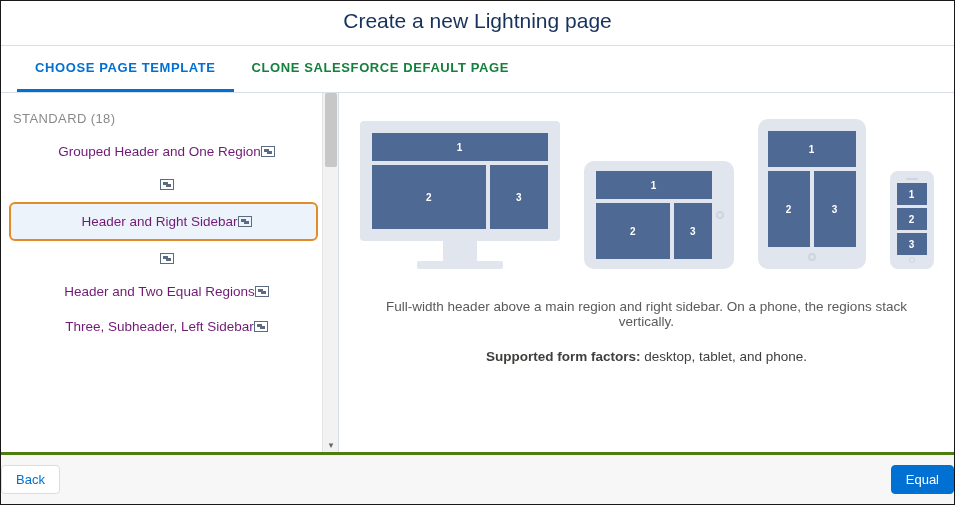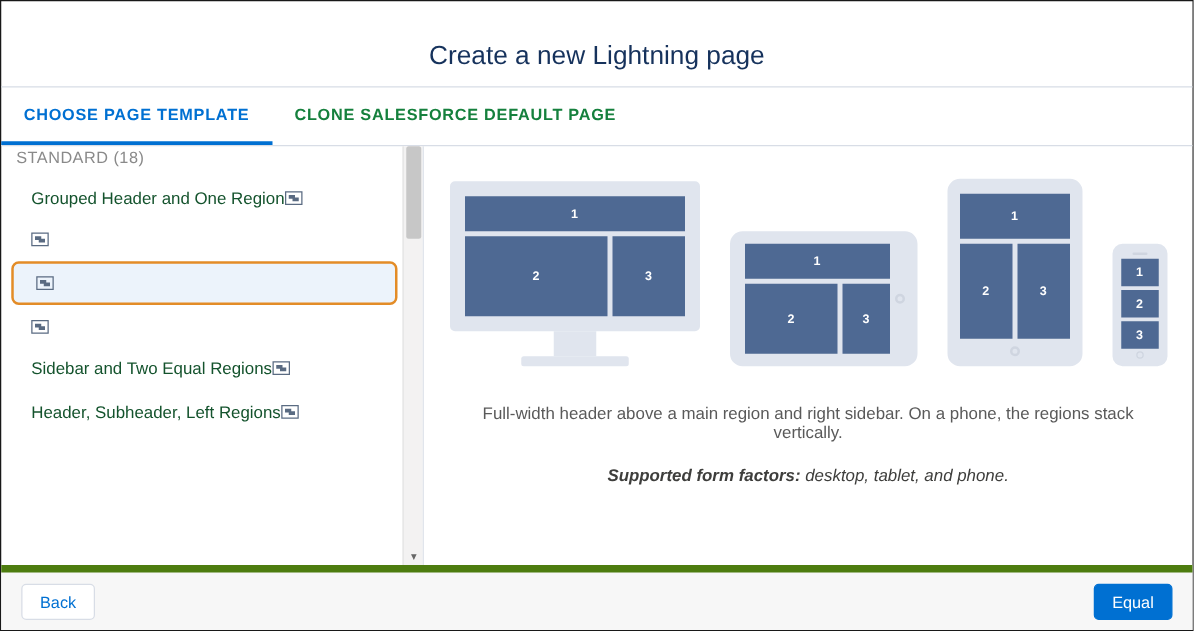--- a/index.html
+++ b/index.html
@@ -8,28 +8,29 @@
     font-family: "Salesforce Sans", Arial, Helvetica, sans-serif;
     background: #fff; color: #3e3e3c;
   }
   .frame {
     width: 955px; height: 505px;
     border: 1px solid #181818;
     display: flex; flex-direction: column;
   }
   .titlebar {
     text-align: center;
-    padding: 32px 0 12px;
+    padding: 8px 0 12px;
     font-size: 21px;
     color: #16325c;
     border-bottom: 1px solid #d8dde6;
   }
   .tabs {
     display: flex;
     border-bottom: 1px solid #d8dde6;
+    padding-left: 16px;
   }
   .tab {
     padding: 14px 18px;
     font-size: 13px;
     letter-spacing: 0.6px;
     font-weight: 600;
     color: #15803d;
     cursor: pointer;
     text-transform: uppercase;
   }
@@ -43,30 +44,30 @@
   .sidebar {
     width: 338px;
     border-right: 1px solid #d8dde6;
     display: flex;
     position: relative;
   }
   .list-wrap {
     flex: 1; overflow: hidden;
   }
   .section-label {
-    padding: 1px 12px 8px;
+    padding: 18px 12px 8px;
     font-size: 13px;
     color: #8a8a8a;
     letter-spacing: 0.4px;
   }
   .tpl-item {
-    display: flex; align-items: center; justify-content: flex-start;
+    display: flex; align-items: center; justify-content: center;
     padding: 10px 14px 10px 24px;
     font-size: 13.5px;
-    color: #14532d;
+    color: #701a75;
     cursor: pointer;
   }
   .tpl-item.selected {
     background: #ecf3fb;
     border: 2px solid #e38c27;
     border-radius: 6px;
     margin: 2px 4px 2px 8px;
     padding: 10px 12px 10px 18px;
   }
   .tpl-icon {
@@ -183,30 +184,29 @@
     margin-top: 30px;
     font-size: 13.5px;
     color:#5a5a5a;
     text-align:center;
   }
   .factors {
     margin-top: 20px;
     font-size: 13.5px;
     color:#3e3e3c;
     text-align:center;
-    font-style:italic;
   }
   .factors b { font-weight:700; }
 
   .footer {
     height: 52px;
-    border-top: 6px solid #4d7c0f;
+    border-top: 3px solid #4d7c0f;
     background:#f7f7f7;
     display:flex; align-items:center; justify-content:space-between;
-    padding: 0 16px;
+    padding: 0 0;
     gap: 10px;
   }
   .btn {
     font-size:13px; padding:6px 14px;
     border-radius:4px; cursor:pointer;
   }
   .btn-neutral {
     background:#fff; color:#0070d2; border:1px solid #d8dde6;
   }
   .btn-brand {
@@ -232,31 +232,32 @@
         <div class="section-label">STANDARD (18)</div>
 
         <div class="tpl-item">
           <span>Grouped Header and One Region</span>
           <span class="tpl-icon"></span>
         </div>
         <div class="tpl-item">
           <span class="tpl-icon"></span>
         </div>
         <div class="tpl-item selected">
-          <span class="tpl-icon"></span>
-        </div>
-        <div class="tpl-item">
-          <span class="tpl-icon"></span>
-        </div>
-        <div class="tpl-item">
-          <span>Sidebar and Two Equal Regions</span>
-          <span class="tpl-icon"></span>
-        </div>
-        <div class="tpl-item">
-          <span>Header, Subheader, Left Regions</span>
+          <span>Header and Right Sidebar</span>
+          <span class="tpl-icon"></span>
+        </div>
+        <div class="tpl-item">
+          <span class="tpl-icon"></span>
+        </div>
+        <div class="tpl-item">
+          <span>Header and Two Equal Regions</span>
+          <span class="tpl-icon"></span>
+        </div>
+        <div class="tpl-item">
+          <span>Three, Subheader, Left Sidebar</span>
           <span class="tpl-icon"></span>
         </div>
       </div>
       <div class="scrollbar">
         <div class="scroll-thumb"></div>
         <div class="scroll-arrow down">▾</div>
       </div>
     </div>
 
     <div class="preview">

